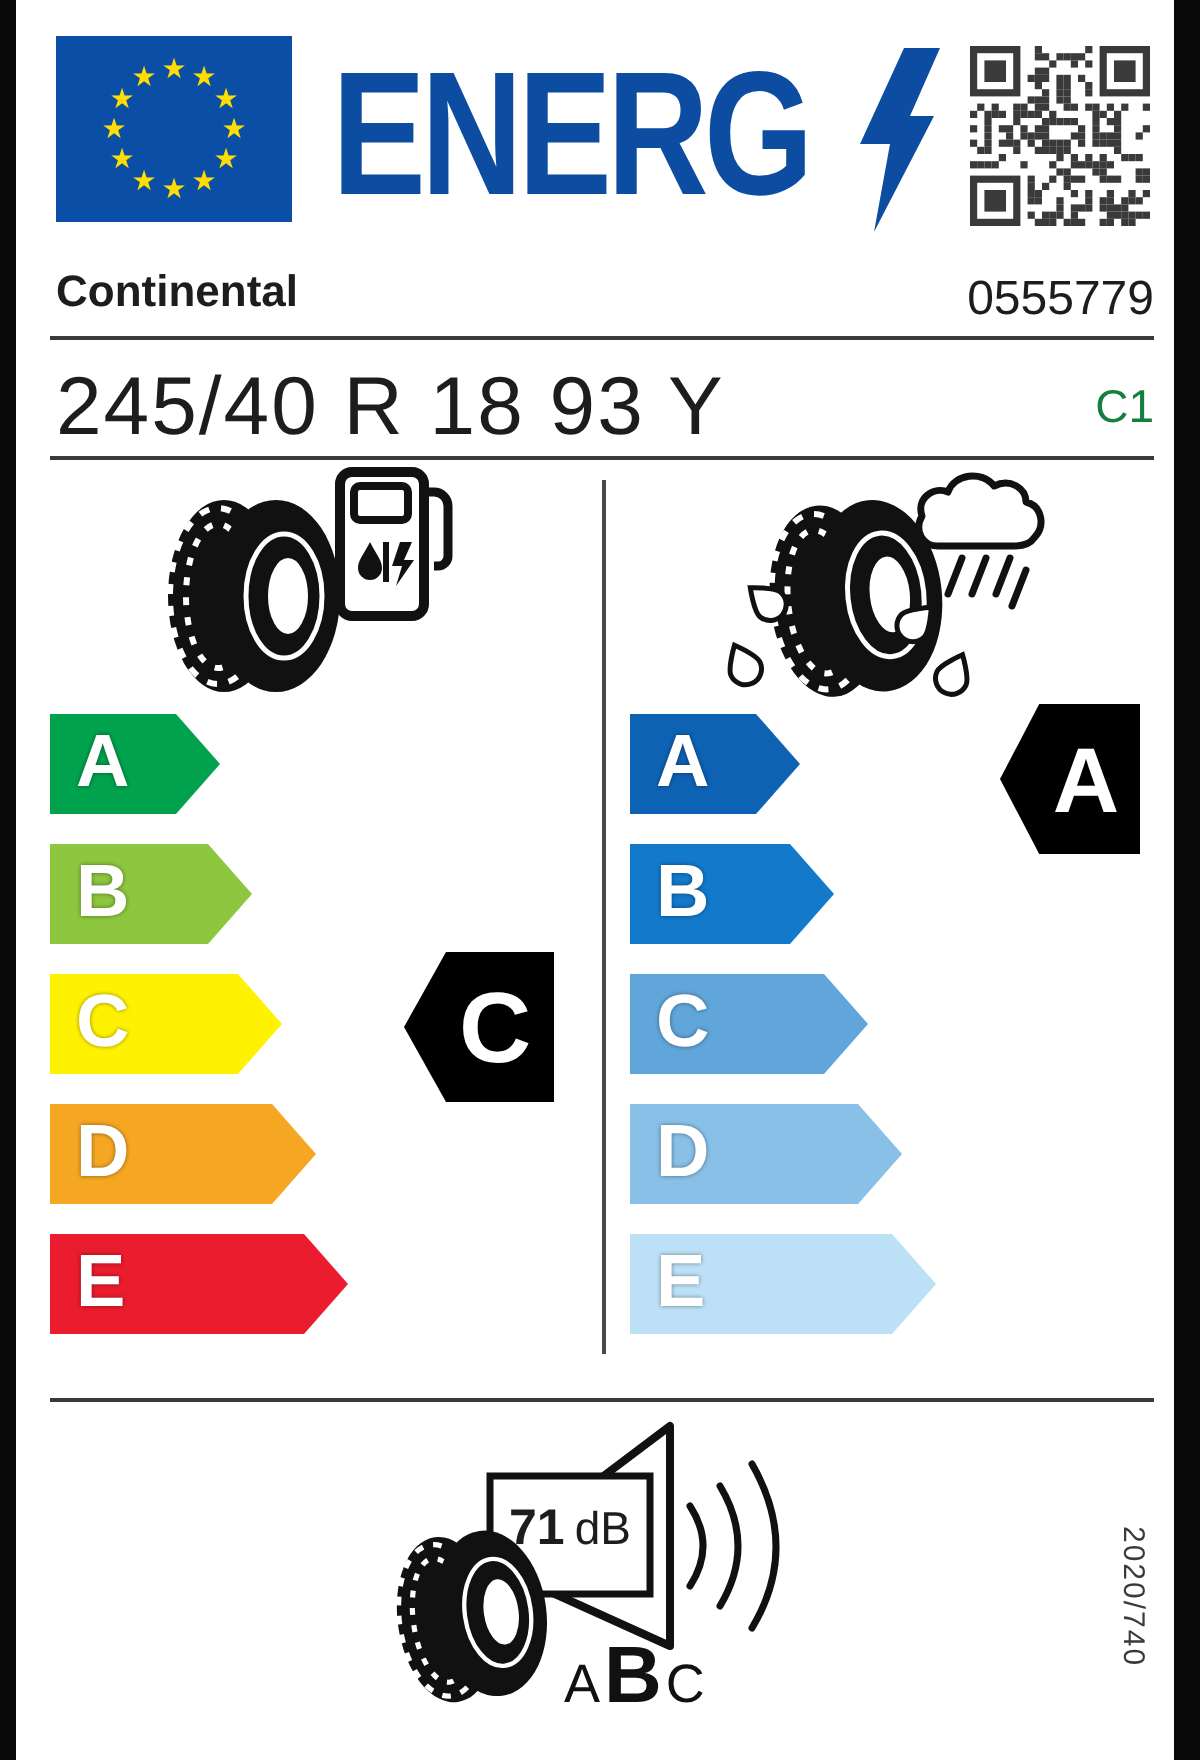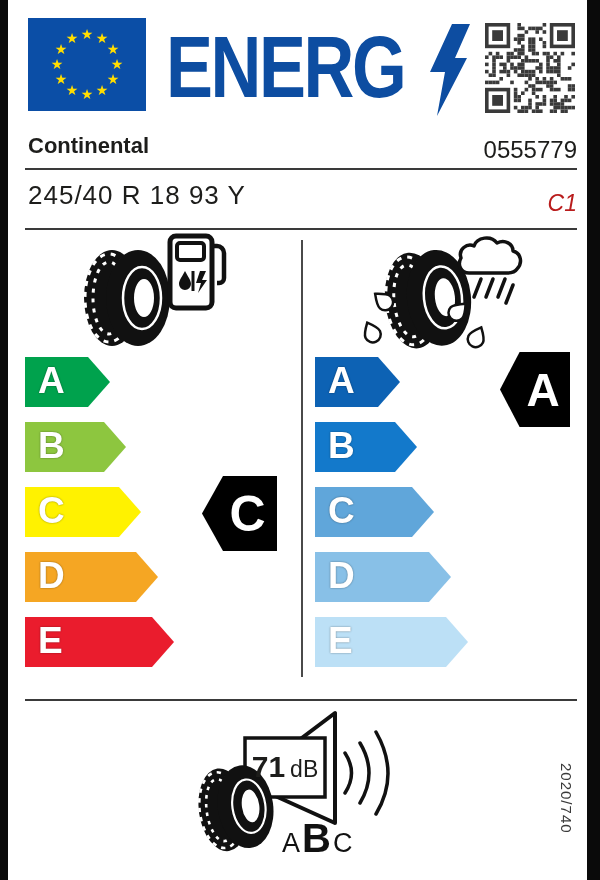--- a/index.html
+++ b/index.html
@@ -25,22 +25,22 @@
     color:#0d4da1;letter-spacing:-3px;transform:scale(.8,1);transform-origin:left top;
     line-height:100px;}
   #bolt{left:430px;top:24px;}
   #qr{left:485px;top:23px;}
 
   
   #brand{left:28px;top:133px;font-size:22px;font-weight:bold;}
   #artnum{right:23px;top:136px;font-size:24px;}
   .hline{left:25px;width:552px;height:2px;background:#3a3a3a;}
   #hl1{top:168px;} #hl2{top:228px;} #hl3{top:699px;}
-  #sizetxt{left:28px;top:180px;font-size:26px;letter-spacing:1px;}
-  #c1{right:23px;top:190px;font-size:23px;color:#b91c1c;font-style:italic;}
+  #sizetxt{left:28px;top:180px;font-size:41px;letter-spacing:1px;}
+  #c1{right:23px;top:190px;font-size:23px;color:#15803d;}
   #vdiv{left:301px;top:240px;width:2px;height:437px;background:#4a4a4a;}
 
   
   .arrow{position:absolute;height:50px;
     clip-path:polygon(0 0,calc(100% - 22px) 0,100% 50%,calc(100% - 22px) 100%,0 100%);
     filter:drop-shadow(0 0 1px #9a9a9a);}
   .arrow .ltr{position:absolute;left:13px;top:50%;transform:translateY(-52%);
     font-size:37px;font-weight:bold;color:#fff;text-shadow:0 0 2px rgba(0,0,0,.45);}
   .l1{left:25px;top:357px;width:85px;}  .l2{left:25px;top:422px;width:101px;}
   .l3{left:25px;top:487px;width:116px;} .l4{left:25px;top:552px;width:133px;}
@@ -60,21 +60,21 @@
   #fuel-tire{left:82px;top:248px;}
   #pump{left:167px;top:233px;}
   #wet-tire{left:383px;top:249px;transform:rotate(-6deg);}
   #splashes{left:350px;top:292px;}
   #cloud{left:455px;top:231px;}
 
   
   #speaker{left:238px;top:705px;}
   #noise-tire{left:197px;top:758px;transform:rotate(-8deg);}
   #db-box{left:247px;top:750px;width:76px;text-align:center;white-space:nowrap;}
-  #db-box .v{font-size:30px;font-weight:bold;}
+  #db-box .v{font-size:25px;font-weight:bold;}
   #db-box .u{font-size:23px;margin-left:5px;}
   #abc{left:282px;top:816px;display:flex;align-items:baseline;gap:2px;color:#111;}
   #abc .a,#abc .c{font-size:27px;}
   #abc .b{font-size:40px;font-weight:bold;}
   #reg{left:558px;top:763px;height:100px;writing-mode:vertical-rl;
     font-size:15px;color:#3a3a3a;letter-spacing:1px;}
 </style>
 </head>
 <body>
 

